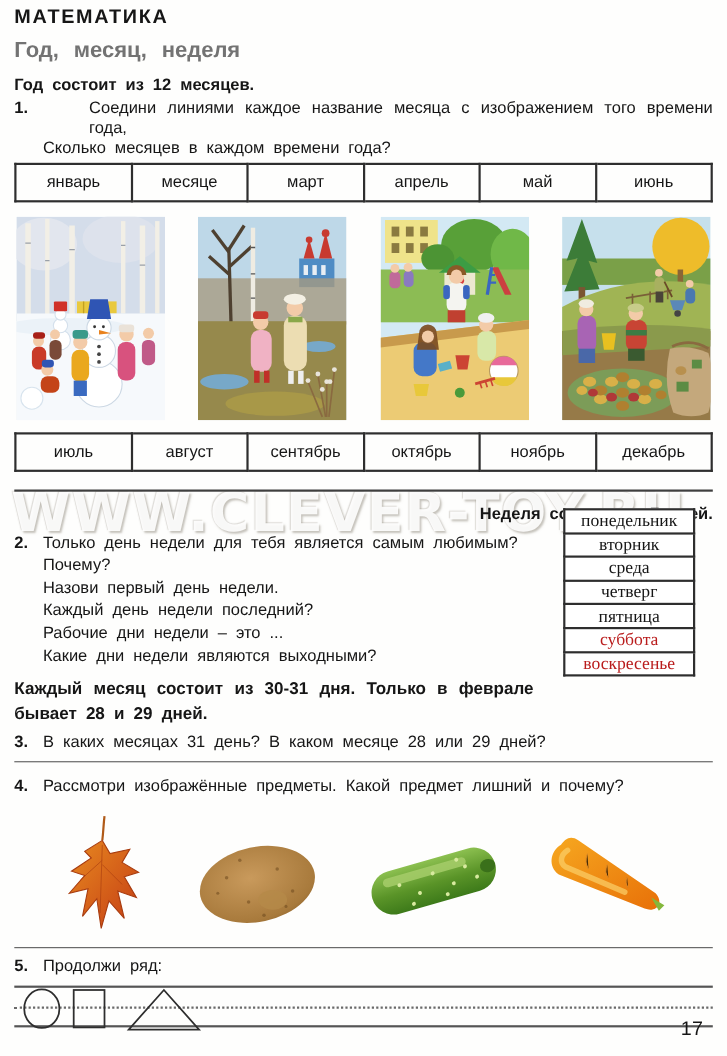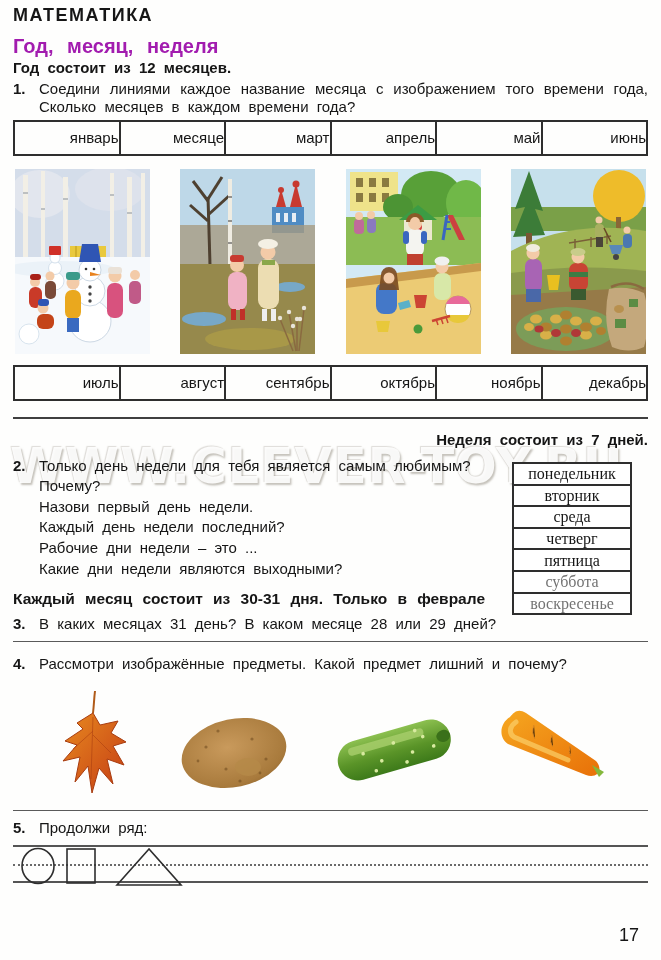--- a/index.html
+++ b/index.html
@@ -8,41 +8,41 @@
     position:relative; width:661px; height:960px; margin:0 auto;
     background:#fefefd; overflow:hidden;
     font-family:"Liberation Sans","DejaVu Sans",sans-serif;
     color:#161616; font-size:15px; line-height:1.2;
   }
   .content { position:relative; z-index:2; padding:0 13px; }
 
   
   .hdr { text-align:left; padding-top:5px; }
   .title { font-size:18px; font-weight:bold; letter-spacing:1.5px; word-spacing:3px; }
-  .subtitle { margin-top:7px; font-size:20px; font-weight:bold; color:#a21caf; word-spacing:8px; }
+  .subtitle { margin-top:7px; font-size:20px; font-weight:bold; color:#737373; word-spacing:8px; }
 
   
   .fact { font-weight:bold; word-spacing:4px; }
-  .fact-intro { margin-top:1px; }
+  .fact-intro { margin-top:11px; }
   .task { position:relative; padding-left:26px; word-spacing:4px; }
   .task .num { position:absolute; left:0; top:0; font-weight:bold; }
-  .jline { text-align:justify; text-align-last:justify; }
+  .jline { text-align:justify; text-align-last:justify;margin-left:42px; }
   .t1 { margin-top:3px; }
   .t2 { margin-top:8px; }
   .t2 .ln { margin-bottom:2.6px; }
   .t3 { margin-top:5px; }
   .t4 { margin-top:13px; }
   .t5 { margin-top:8px; }
 
   
   table.months { width:100%; border-collapse:collapse; table-layout:fixed; }
   .months-1 { margin-top:4px; }
   .months-2 { margin-top:11px; }
   table.months td {
-    border:2px solid #2e2e2e; height:34px; text-align:right;
+    border:2px solid #2e2e2e; height:34px; text-align:center;
     font-size:15px; padding:0;margin-left:46px;
   }
 
   
   .pics { display:flex; justify-content:space-between; margin-top:13px; padding:0 2px; }
   .pics svg { width:135px; height:185px; display:block; }
 
   
   .rule { border:none; border-top:2px solid #3f3f3f; margin:0; }
   .rule-1 { margin-top:16px; }
@@ -55,21 +55,21 @@
 
   
   .weektable {
     position:absolute; z-index:2; left:512px; top:462px; width:120px;
     border-collapse:collapse; background:#fff;
   }
   .weektable td {
     border:2px solid #2e2e2e; height:21.6px; text-align:center;
     font-size:16px; padding:0 2px;font-family:Liberation Serif, serif;
   }
-  .weektable tr.red td { color:#737373; }
+  .weektable tr.red td { color:#b91c1c; }
 
   
   .objects { display:flex; justify-content:space-between; align-items:flex-start;
              margin-top:12px; padding-left:40px; padding-right:32px; height:125px; }
 
   
   .writeline {
     position:relative; margin-top:8px; height:38px;
     border-top:2px solid #555; border-bottom:2px solid #555;
   }
@@ -389,20 +389,21 @@
       <div class="ln">Только день недели для тебя является самым любимым?</div>
       <div class="ln">Почему?</div>
       <div class="ln">Назови первый день недели.</div>
       <div class="ln">Каждый день недели последний?</div>
       <div class="ln">Рабочие дни недели – это ...</div>
       <div class="ln">Какие дни недели являются выходными?</div>
     </div>
 
     <div class="fact month-fact">
       <div class="mf1">Каждый месяц состоит из 30-31 дня. Только в феврале</div>
+      <div>бывает 28 и 29 дней.</div>
     </div>
 
     <div class="task t3">
       <span class="num">3.</span>
       <div>В каких месяцах 31 день? В каком месяце 28 или 29 дней?</div>
     </div>
 
     <hr class="rule rule-2">
 
     <div class="task t4">

